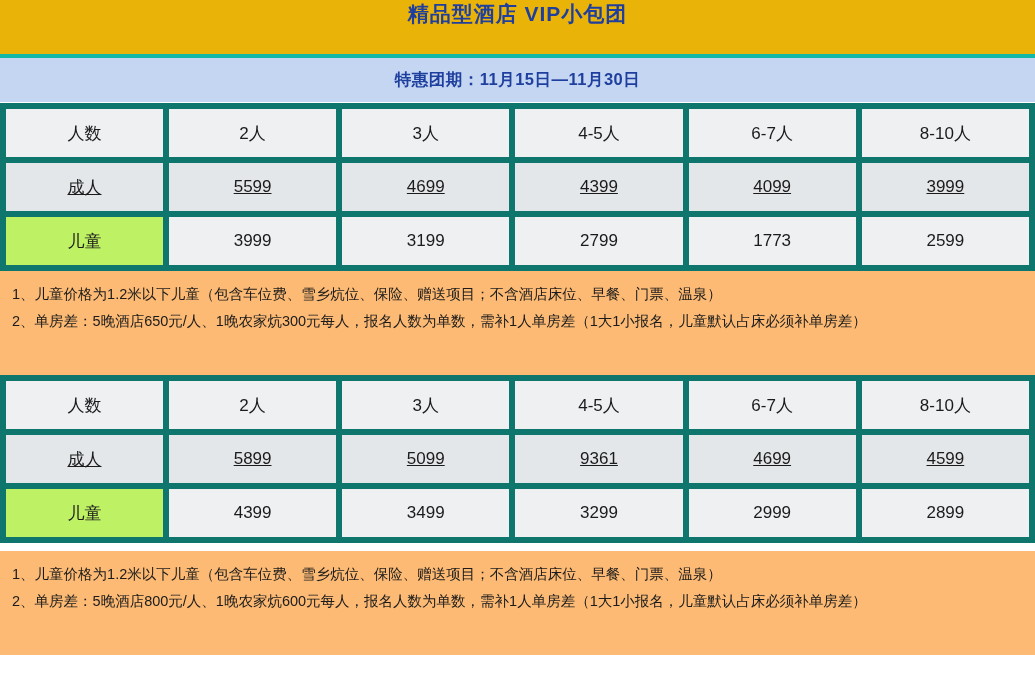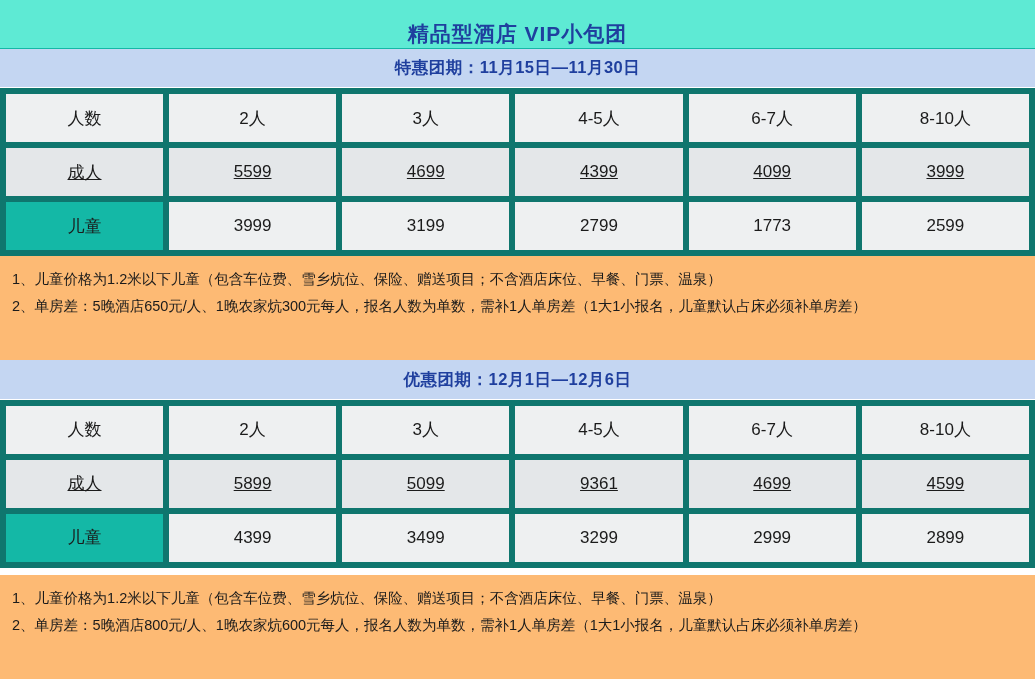--- a/index.html
+++ b/index.html
@@ -16,25 +16,25 @@
   }
   .sheet {
     width: 1035px;
     height: 679px;
     box-sizing: border-box;
     display: flex;
     flex-direction: column;
   }
   .title-bar {
     height: 54px;
-    background: #5eead4;
+    background: #eab308;
     display: flex;
-    align-items: flex-end;
+    align-items: flex-start;
     justify-content: center;
-    border-bottom: 1px solid #14b8a6;
+    border-bottom: 4px solid #14b8a6;
   }
   .title-text {
     font-size: 21px;
     font-weight: bold;
     color: #1f3f9e;
     letter-spacing: 1px;
   }
   .band {
     height: 44px;
     background: #c4d6f2;
@@ -61,21 +61,21 @@
     font-size: 17px;
     color: #1b1b1b;
     border: 6px solid #0f766e;
     background: #eef0f1;
   }
   table.price tr.head-row td {
     background: #eef0f1;
   }
   table.price td.label-cell {
     width: 155px;
-    background: #14b8a6;
+    background: #bef264;
   }
   table.price tr.alt td {
     background: #e4e7e9;
     text-decoration: underline;
   }
   .notes {
     background: #fdba74;
     padding: 10px 12px 8px 12px;
     font-size: 14.5px;
     line-height: 27px;
@@ -131,23 +131,20 @@
         <td>2599</td>
       </tr>
     </tbody>
   </table>
 
   <div class="notes notes-1">
     <div class="note-line">1、儿童价格为1.2米以下儿童（包含车位费、雪乡炕位、保险、赠送项目；不含酒店床位、早餐、门票、温泉）</div>
     <div class="note-line">2、单房差：5晚酒店650元/人、1晚农家炕300元每人，报名人数为单数，需补1人单房差（1大1小报名，儿童默认占床必须补单房差）</div>
   </div>
 
-  <div class="band">
-    <div class="band-text">优惠团期：12月1日—12月6日</div>
-  </div>
 
   <table class="price">
     <tbody>
       <tr class="head-row">
         <td class="label-cell">人数</td>
         <td>2人</td>
         <td>3人</td>
         <td>4-5人</td>
         <td>6-7人</td>
         <td>8-10人</td>

